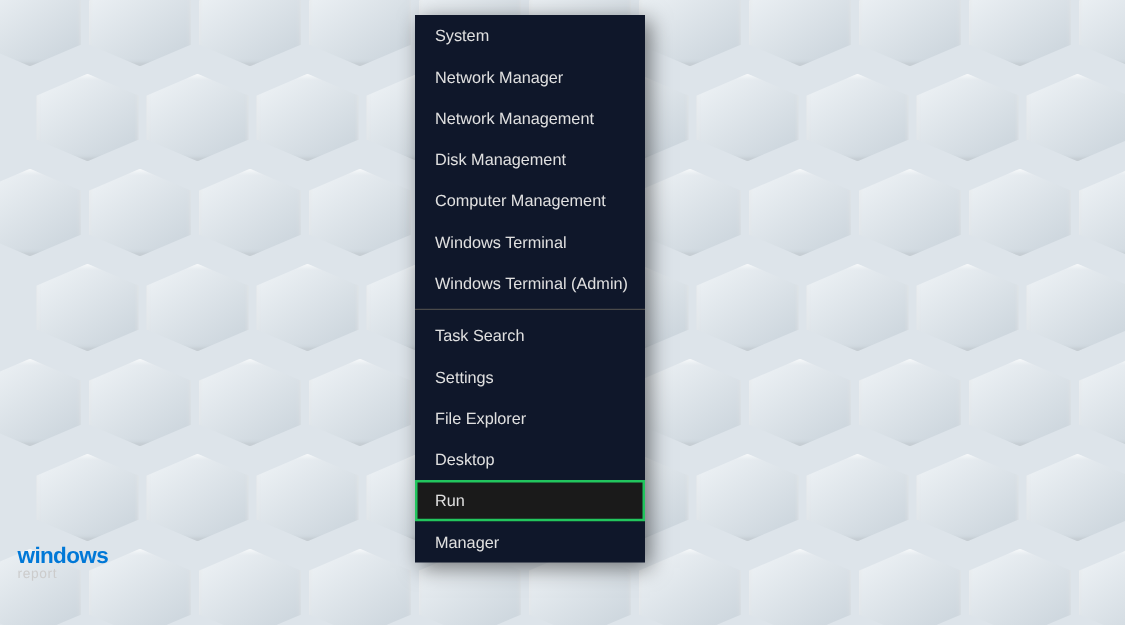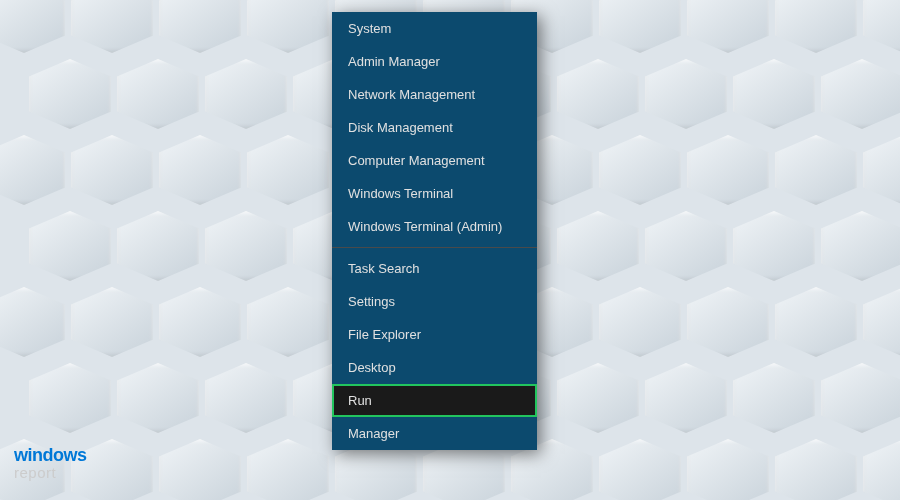--- a/index.html
+++ b/index.html
@@ -53,22 +53,22 @@
       background: linear-gradient(145deg, #f0f4f7 0%, #c8d2da 100%);
       clip-path: polygon(50% 0%, 100% 25%, 100% 75%, 50% 100%, 0% 75%, 0% 25%);
       box-shadow: inset 0 2px 4px rgba(255,255,255,0.8), inset 0 -2px 4px rgba(0,0,0,0.1);
     }
 
     
     .context-menu {
       position: absolute;
       top: 12px;
       left: 332px;
-      width: 205px;
-      background-color: #0c4a6e;
+      width: 184px;
+      background-color: #0f172a;
       z-index: 100;
       box-shadow: 4px 4px 16px rgba(0,0,0,0.5);
     }
 
     .menu-item {
       display: flex;
       align-items: center;
       justify-content: space-between;
       padding: 9px 16px;
       color: #e0e0e0;
@@ -90,39 +90,39 @@
     }
 
     .menu-item .arrow {
       font-size: 11px;
       color: #aaa;
     }
 
     
     .windows-logo {
       position: absolute;
-      bottom: 19px;
+      bottom: 35px;
       left: 14px;
       display: flex;
       flex-direction: column;
       z-index: 10;
     }
 
     .windows-logo .win-text {
       font-size: 18px;
       font-weight: 700;
       letter-spacing: -0.5px;
     }
 
     .windows-logo .win-text .w {
       color: #0078d7;
     }
 
     .windows-logo .sub-text {
-      font-size: 15px;
+      font-size: 11px;
       color: #cccccc;
       letter-spacing: 0.5px;
       margin-top: -2px;
     }
   </style>
 </head>
 <body>
 
 <div class="hex-bg">
   <div class="hex-grid" id="hex-grid">
@@ -215,21 +215,21 @@
         <div class="hex"></div>
       </div>
     </div>
 </div>
 
 <div class="context-menu" id="context-menu">
 <div class="menu-item">
       <span>System</span>
     </div>
     <div class="menu-item">
-      <span>Admin Manager</span>
+      <span>Network Manager</span>
     </div>
     <div class="menu-item">
       <span>Network Management</span>
     </div>
     <div class="menu-item">
       <span>Disk Management</span>
     </div>
     <div class="menu-item">
       <span>Computer Management</span>
     </div>

